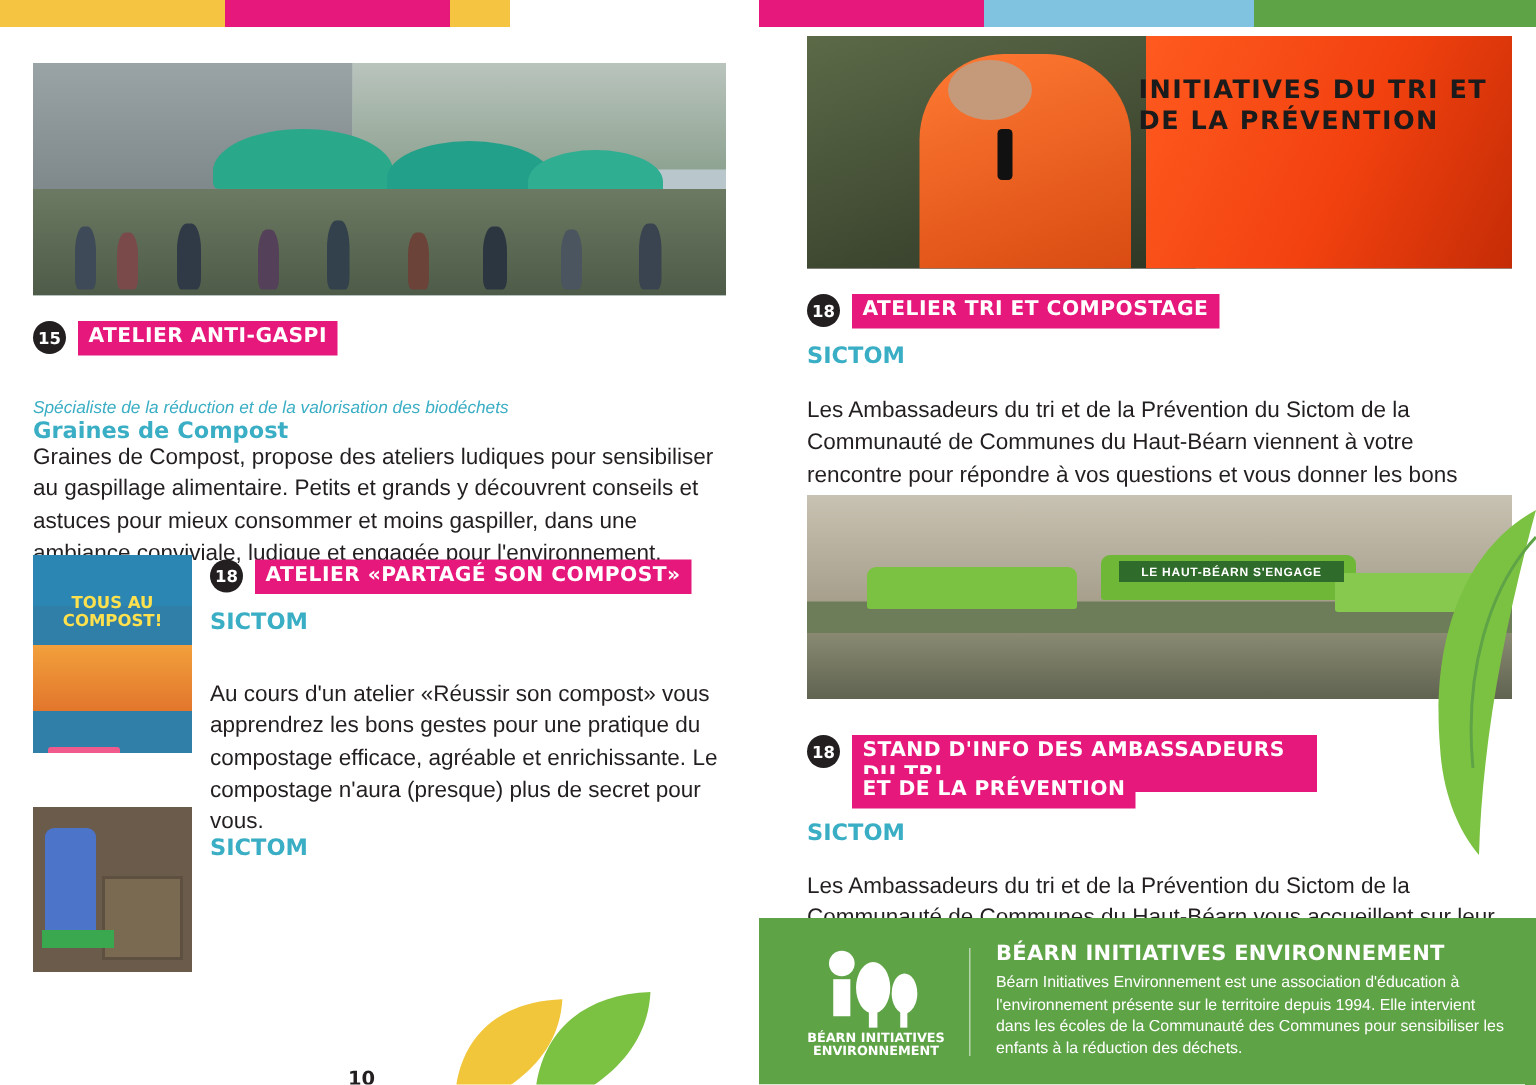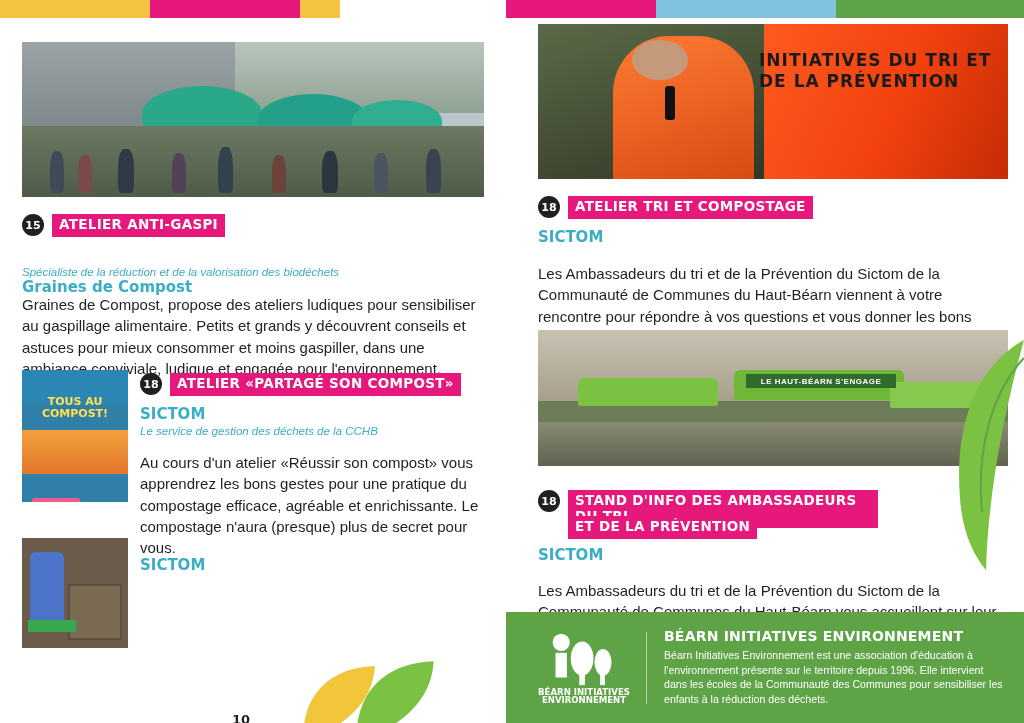--- a/index.html
+++ b/index.html
@@ -196,21 +196,20 @@
       <div class="pscene"></div>
       <div class="pill"></div>
       <div class="pyear">2025</div>
     </div>
 
     <div class="item-head" style="left:140px; top:355px;">
       <div class="num">18</div>
       <div class="pinktitle">ATELIER «PARTAGÉ SON COMPOST»</div>
     </div>
     <div class="org" style="left:140px; top:387px;">SICTOM</div>
-    <div class="orgsub" style="left:140px; top:407px; width:350px;">Le service de gestion des déchets de la CCHB</div>
     <div class="body" style="left:140px; top:424px; width:352px;">Au cours d'un atelier «Réussir son compost» vous apprendrez les bons gestes pour une pratique du compostage efficace, agréable et enrichissante. Le compostage n'aura (presque) plus de secret pour vous.</div>
 
     <div class="photo ph17">
       <div class="w"></div>
       <div class="bin"></div>
       <div class="lbl"></div>
     </div>
 
     <div class="org" style="left:140px; top:538px;">SICTOM</div>
 
@@ -272,16 +271,16 @@
       <path d="M20 24h12v26H20z" fill="#ffffff"></path>
       <ellipse cx="48" cy="30" rx="12" ry="18" fill="#ffffff"></ellipse>
       <rect x="45" y="44" width="6" height="14" fill="#ffffff"></rect>
       <ellipse cx="70" cy="34" rx="9" ry="14" fill="#ffffff"></ellipse>
       <rect x="67" y="46" width="5" height="12" fill="#ffffff"></rect>
       <text x="50" y="68" font-size="9" font-weight="bold" fill="#ffffff" text-anchor="middle" font-family="DejaVu Sans, sans-serif">BÉARN INITIATIVES</text>
       <text x="50" y="77" font-size="9" font-weight="bold" fill="#ffffff" text-anchor="middle" font-family="DejaVu Sans, sans-serif">ENVIRONNEMENT</text>
     </svg>
     <div class="divider"></div>
     <h3>BÉARN INITIATIVES ENVIRONNEMENT</h3>
-    <p>Béarn Initiatives Environnement est une association d'éducation à l'environnement présente sur le territoire depuis 1996. Elle intervient dans les écoles de la Communauté des Communes pour sensibiliser les enfants à la réduction des déchets.</p>
+    <p>Béarn Initiatives Environnement est une association d'éducation à l'environnement présente sur le territoire depuis 1994. Elle intervient dans les écoles de la Communauté des Communes pour sensibiliser les enfants à la réduction des déchets.</p>
   </div>
 
 </div>
 
 </body></html>

